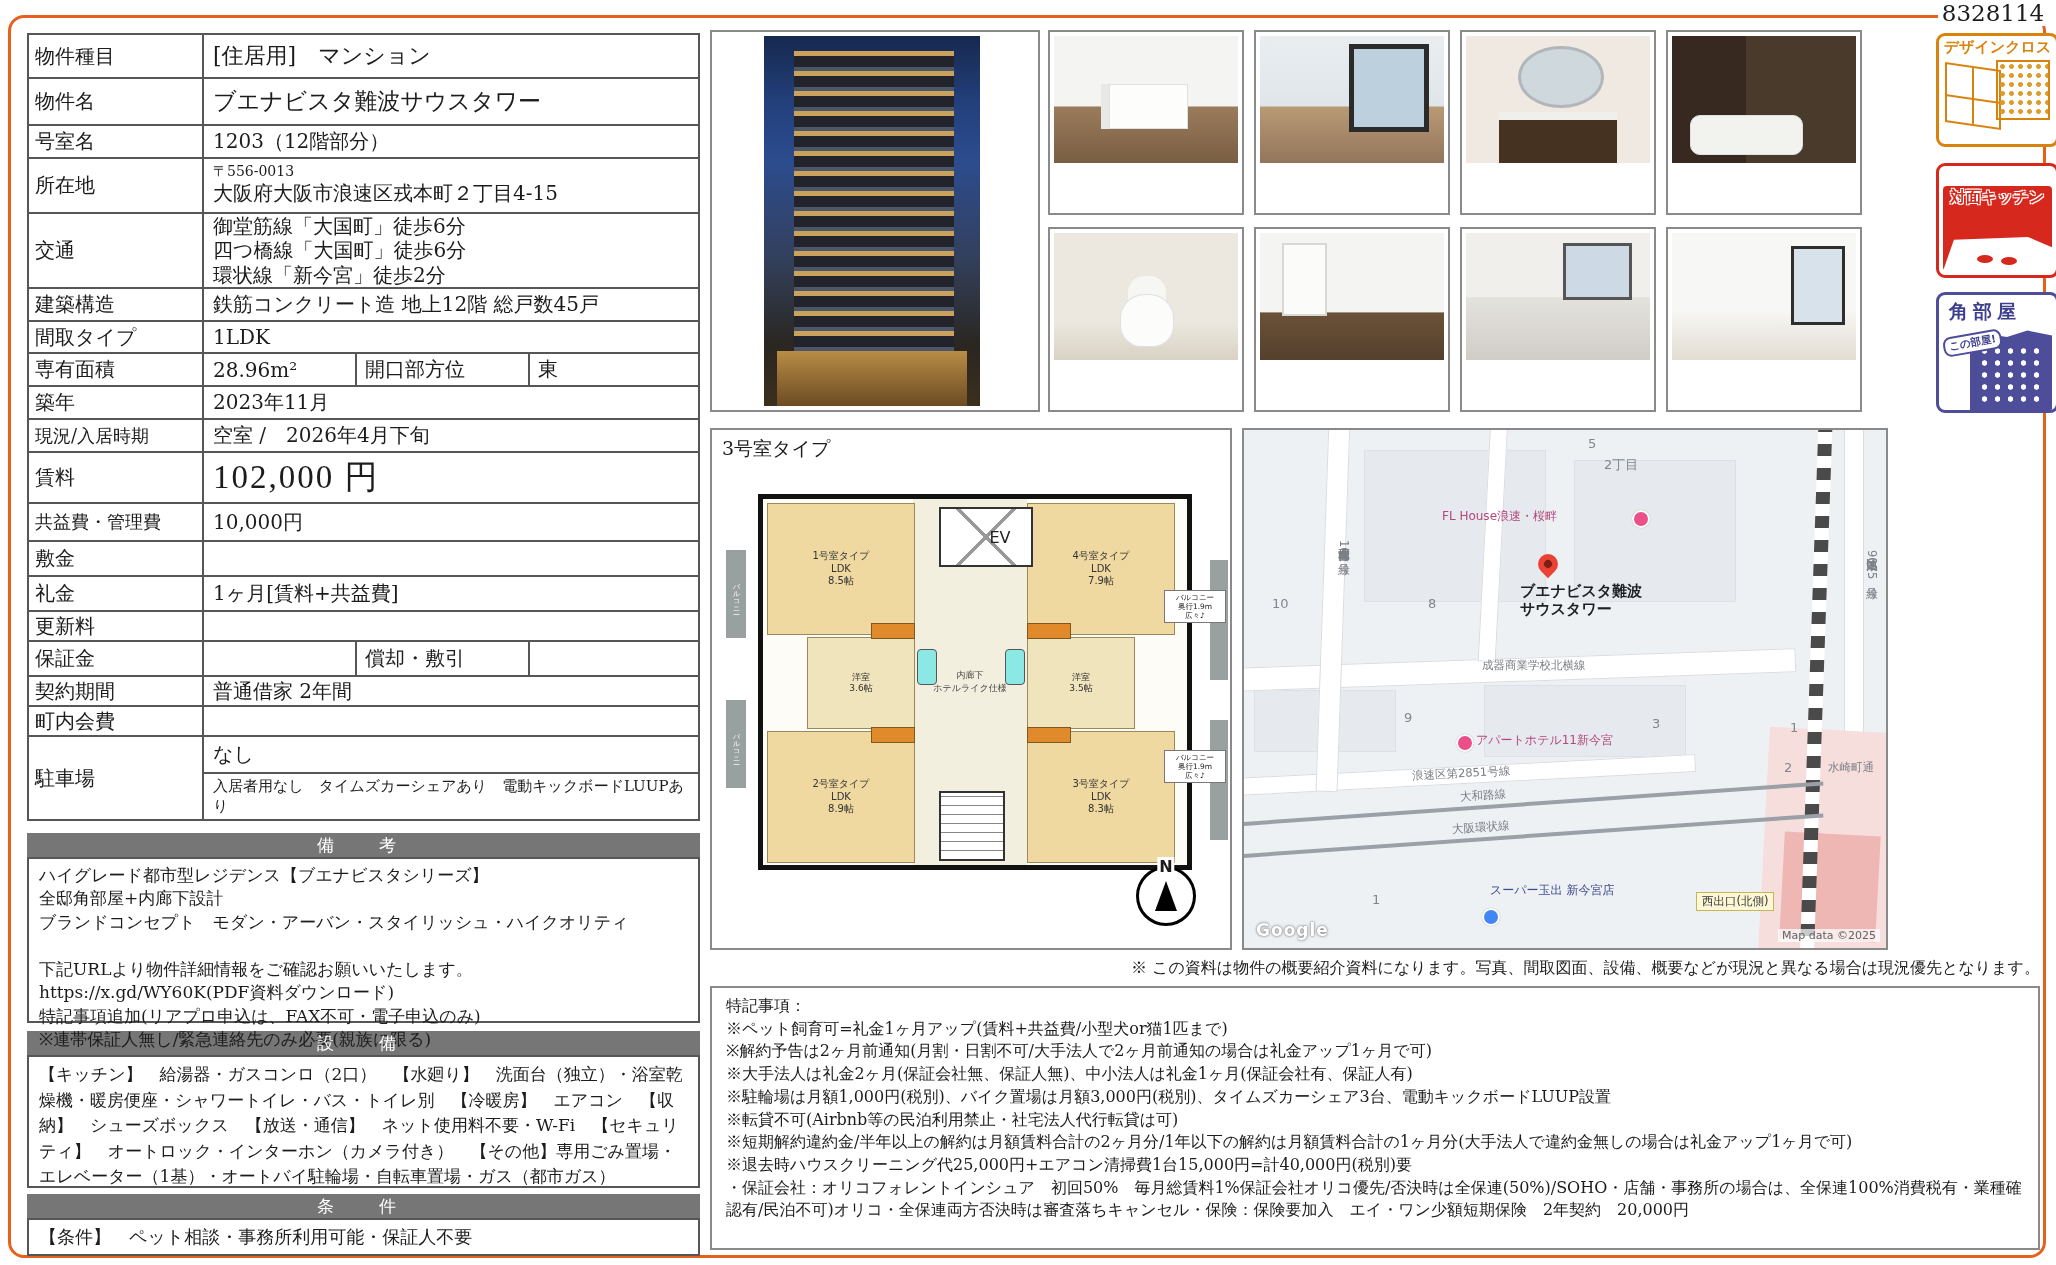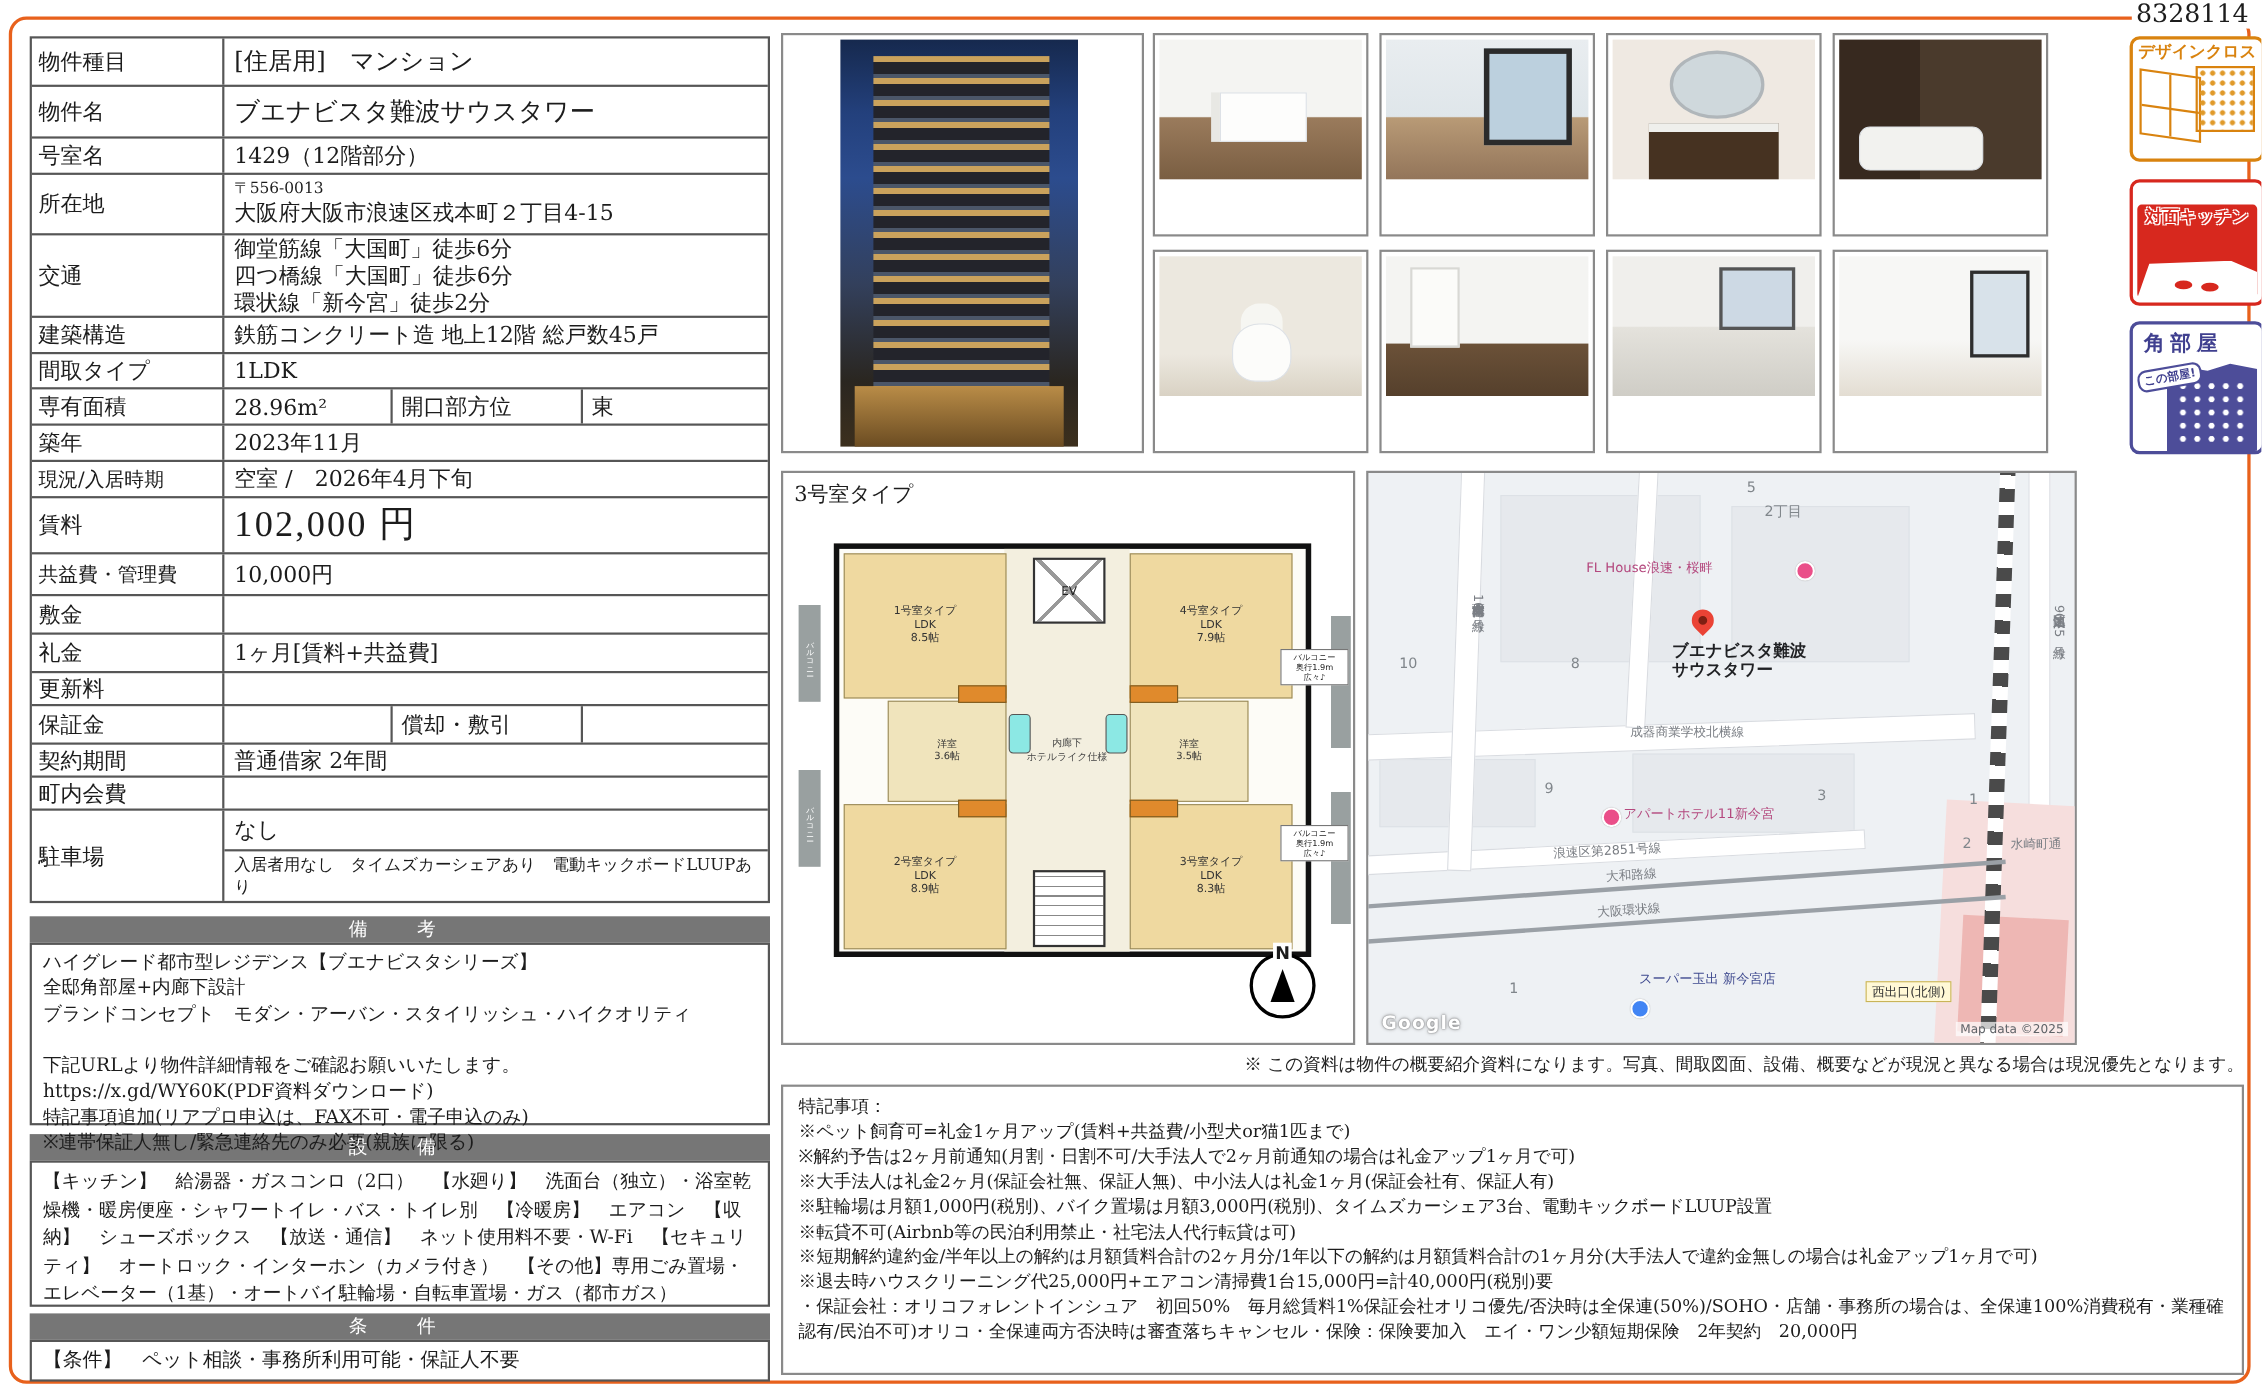--- a/index.html
+++ b/index.html
@@ -97,21 +97,21 @@
   .fp-lbal{position:absolute;width:20px;height:88px;left:14px;background:#99a0a0;color:#fff;font-size:7px;
       writing-mode:vertical-rl;text-align:center;line-height:20px;}
   .fp-room{position:absolute;background:#efd9a0;border:1px solid #9a8a5a;display:flex;align-items:center;justify-content:center;
       text-align:center;font-size:10px;line-height:1.25;color:#333;}
   .fp-small{background:#f0e4bc;font-size:9px;}
   .fp-corr{position:absolute;left:150px;top:0;width:114px;height:100%;background:#f3efdf;display:flex;align-items:center;justify-content:center;
       text-align:center;font-size:9px;color:#444;}
   .fp-ev{position:absolute;left:176px;top:8px;width:62px;height:56px;border:2px solid #333;background:
       linear-gradient(45deg,transparent 48%,#999 48% 52%,transparent 52%),
       linear-gradient(-45deg,transparent 48%,#999 48% 52%,transparent 52%),#fff;
-      display:flex;align-items:center;justify-content:center;font-size:11px;color:#222;}
+      display:flex;align-items:center;justify-content:center;font-size:16px;color:#222;padding-left:28px;}
   .fp-stairs{position:absolute;left:176px;top:292px;width:62px;height:66px;border:2px solid #333;
       background:repeating-linear-gradient(0deg,#fff 0 8px,#888 8px 9px);}
   .fp-or{position:absolute;background:#e08a2c;border:1px solid #7a5a20;}
   .fp-tub{position:absolute;width:18px;height:34px;background:#8ce8e4;border:1px solid #555;border-radius:4px;}
   .fp-note{position:absolute;background:#fff;border:1px solid #777;font-size:7.5px;line-height:1.2;text-align:center;padding:2px;z-index:3;}
   .fp-rbal{position:absolute;left:498px;width:18px;height:120px;background:#99a0a0;}
   .compass{position:absolute;left:424px;top:436px;width:54px;height:54px;border:3px solid #000;border-radius:50%;background:#fff;}
   .compass .n{position:absolute;left:50%;top:-12px;transform:translateX(-50%);font-weight:bold;font-size:16px;background:#fff;padding:0 2px;}
   .compass .arrow{position:absolute;left:50%;top:12px;transform:translateX(-50%);width:0;height:0;
       border-left:11px solid transparent;border-right:11px solid transparent;border-bottom:30px solid #000;}
@@ -156,21 +156,21 @@
       <div class="trow" style="height:44px">
         <div class="tlabel">物件種目</div>
         <div class="tvalue" style="font-size:22px">[住居用]　マンション</div>
       </div>
       <div class="trow" style="height:47px">
         <div class="tlabel">物件名</div>
         <div class="tvalue name-v">ブエナビスタ難波サウスタワー</div>
       </div>
       <div class="trow" style="height:33px">
         <div class="tlabel">号室名</div>
-        <div class="tvalue">1429（12階部分）</div>
+        <div class="tvalue">1203（12階部分）</div>
       </div>
       <div class="trow" style="height:55px">
         <div class="tlabel">所在地</div>
         <div class="tvalue">
           <span class="postal">〒556-0013</span>
           <span>大阪府大阪市浪速区戎本町２丁目4-15</span>
         </div>
       </div>
       <div class="trow" style="height:75px">
         <div class="tlabel">交通</div>

